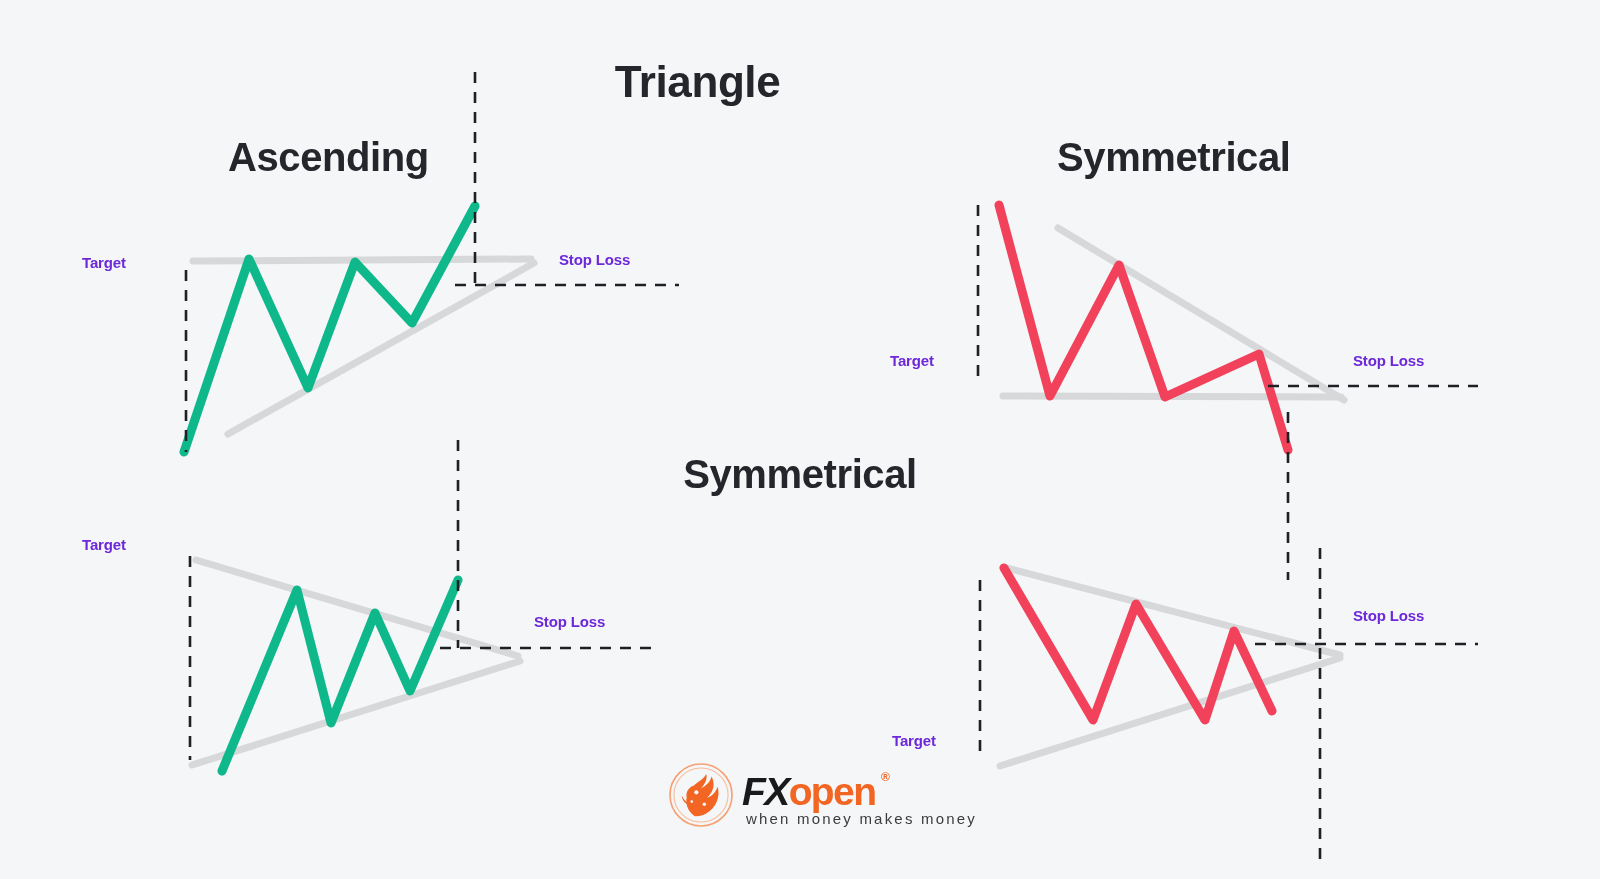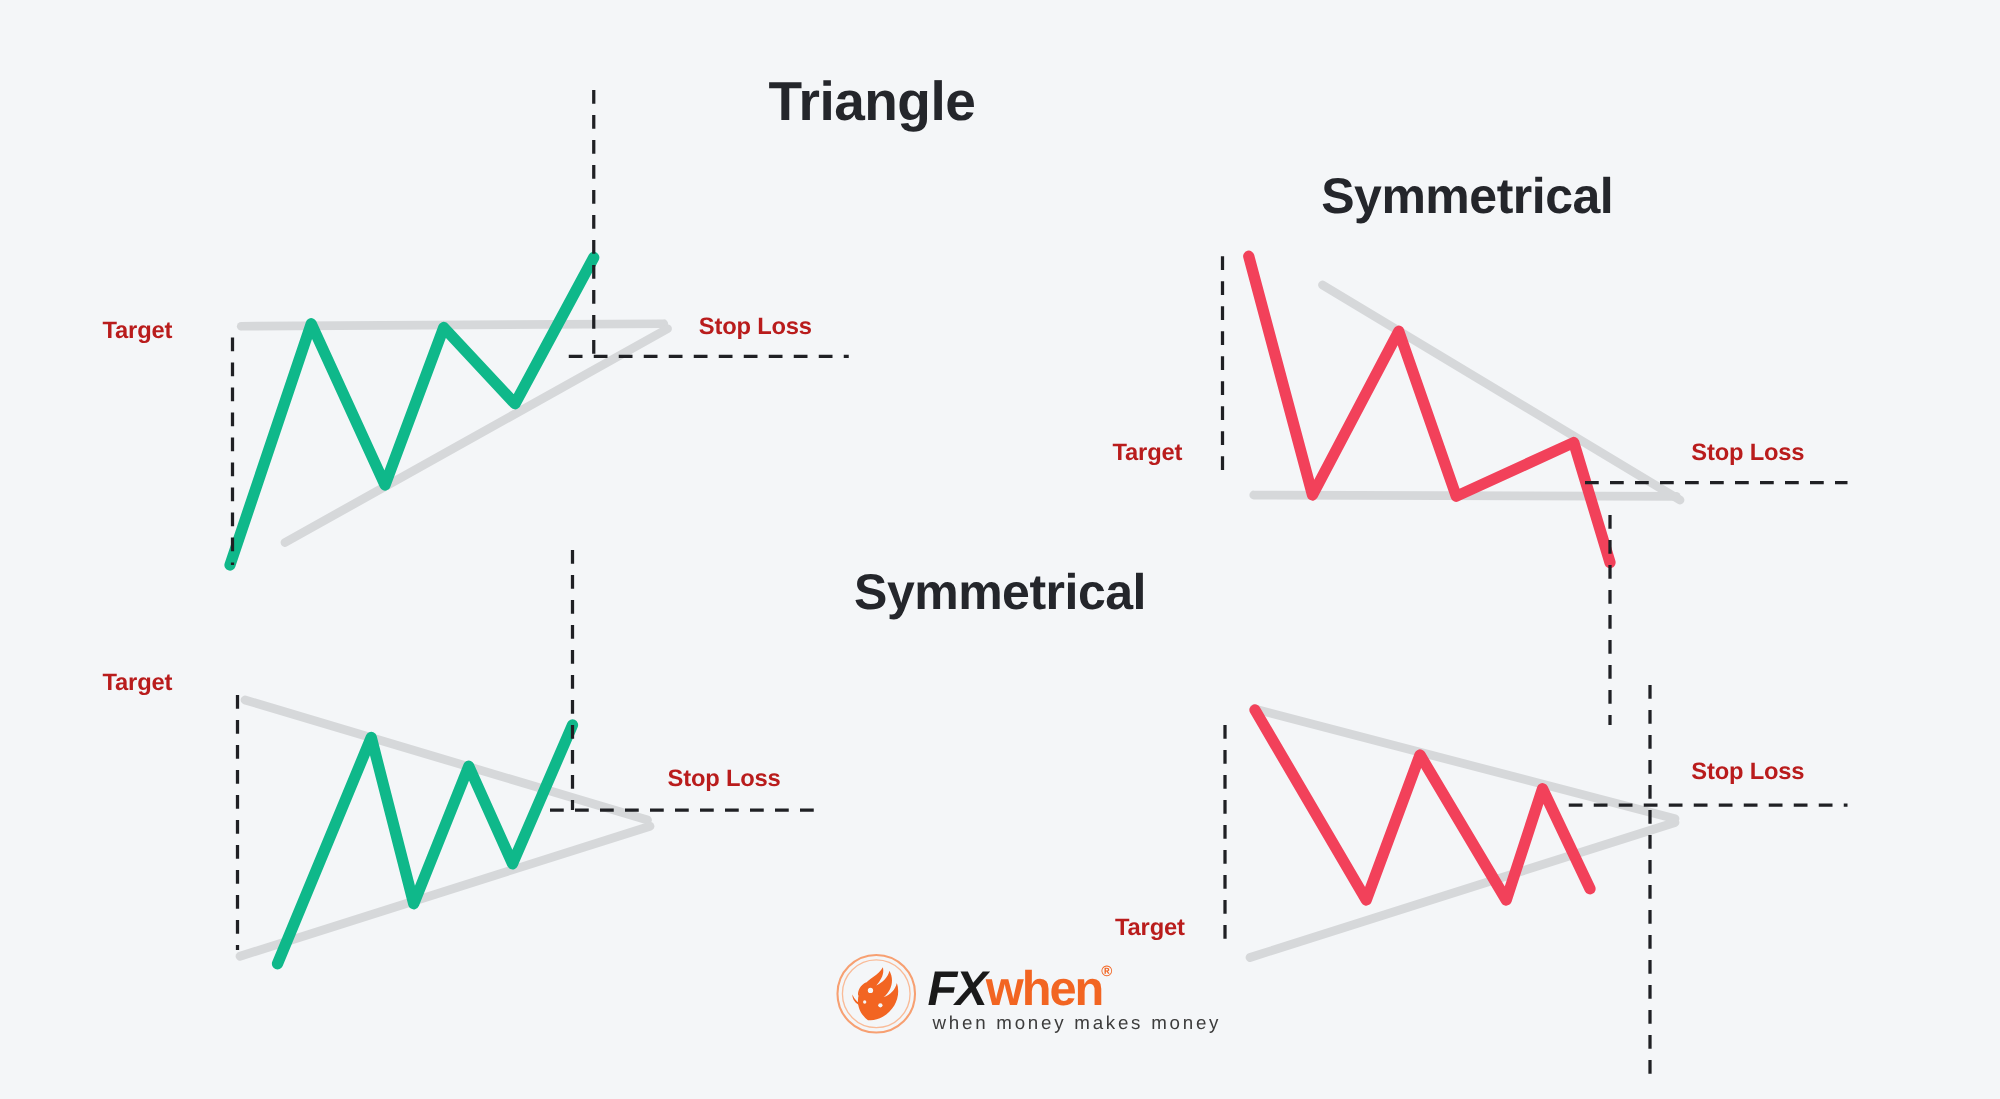--- a/index.html
+++ b/index.html
@@ -53,23 +53,23 @@
     left: 228px;
     top: 135px;
   }
   .ttl-desc {
     font-size: 40px;
     left: 1057px;
     top: 135px;
   }
   .lbl {
     position: absolute;
-    font-size: 19px;
-    font-weight: bold;
-    color: #b91c1c;
+    font-size: 15px;
+    font-weight: bold;
+    color: #6d28d9;
     white-space: nowrap;
     letter-spacing: -0.15px;
   }
   .lbl-t1 { left: 82px;  top: 254px; }
   .lbl-s1 { left: 559px; top: 251px; }
   .lbl-t2 { left: 890px; top: 352px; }
   .lbl-s2 { left: 1353px; top: 352px; }
   .lbl-t3 { left: 82px;  top: 536px; }
   .lbl-s3 { left: 534px; top: 613px; }
   .lbl-t4 { left: 892px; top: 732px; }
@@ -120,20 +120,21 @@
     color: #3c3c3c;
     white-space: nowrap;
   }
 </style>
 </head>
 <body>
 
 <div id="board">
 
   <div class="ttl ttl-main">Triangle</div>
+  <div class="ttl ttl-asc">Ascending</div>
   <div class="ttl ttl-desc">Symmetrical</div>
   <div class="ttl ttl-sym">Symmetrical</div>
 
   <svg class="svg-layer" viewBox="0 0 1600 879">
 
     <g>
       <line x1="193" y1="261" x2="531" y2="259" stroke="#d6d8da" stroke-width="7" stroke-linecap="round"></line>
       <line x1="228" y1="434" x2="534" y2="263" stroke="#d6d8da" stroke-width="7" stroke-linecap="round"></line>
       <polyline points="184,452 249,259 308,388 355,262 412,323 475,206" fill="none" stroke="#0fb88a" stroke-width="9" stroke-linecap="round" stroke-linejoin="round"></polyline>
       <line x1="186" y1="270" x2="186" y2="452" stroke="#1f2024" stroke-width="2.6" stroke-dasharray="11 9"></line>
@@ -188,18 +189,18 @@
       <path d="M40 82 C26 72 24 54 34 41 C41 31 53 28 58 18
                C60 26 56 33 50 40 C58 36 64 30 66 22
                C72 33 69 46 59 54 C67 52 73 45 75 37
                C80 52 73 69 58 78 C52 81 46 83 40 82 Z" fill="#f26522"></path>
       <path d="M38 36 C31 39 27 46 28 53 C31 47 34 43 39 41 Z" fill="#f26522"></path>
       <path d="M30 64 C25 62 21 57 21 51 C24 57 27 61 32 62 Z" fill="#f26522"></path>
       <circle cx="43" cy="46" r="3.2" fill="#f4f6f8"></circle>
       <circle cx="55" cy="64" r="2.6" fill="#f4f6f8"></circle>
       <circle cx="36" cy="60" r="2" fill="#f4f6f8"></circle>
     </svg>
-    <div id="logo-word"><span class="lw-fx">FX</span><span class="lw-open">when</span></div>
+    <div id="logo-word"><span class="lw-fx">FX</span><span class="lw-open">open</span></div>
     <div id="logo-reg">®</div>
     <div id="logo-tag">when money makes money</div>
   </div>
 
 </div>
 
 </body></html>

